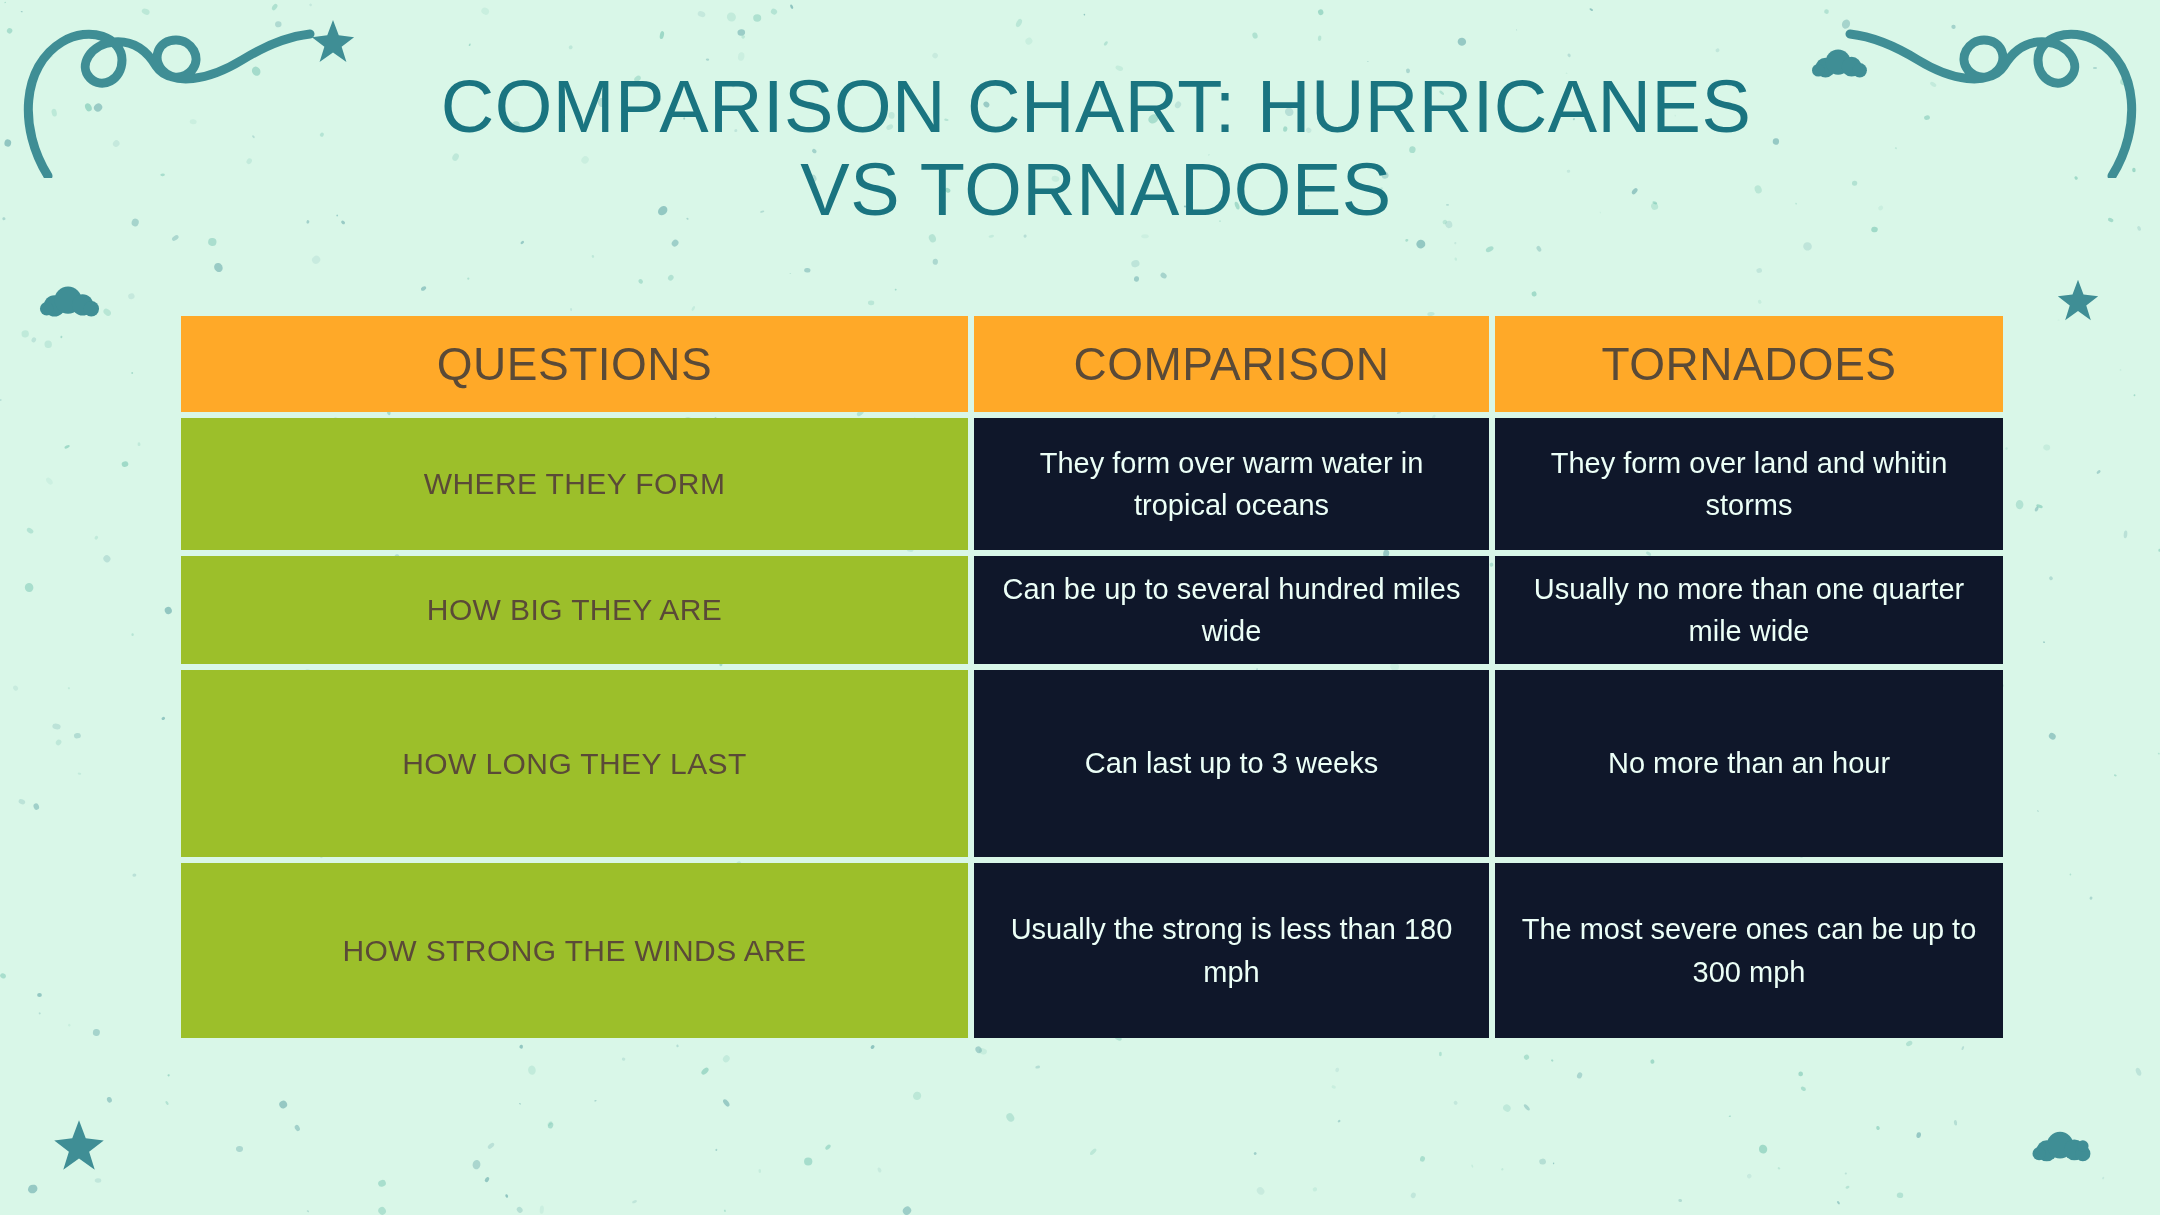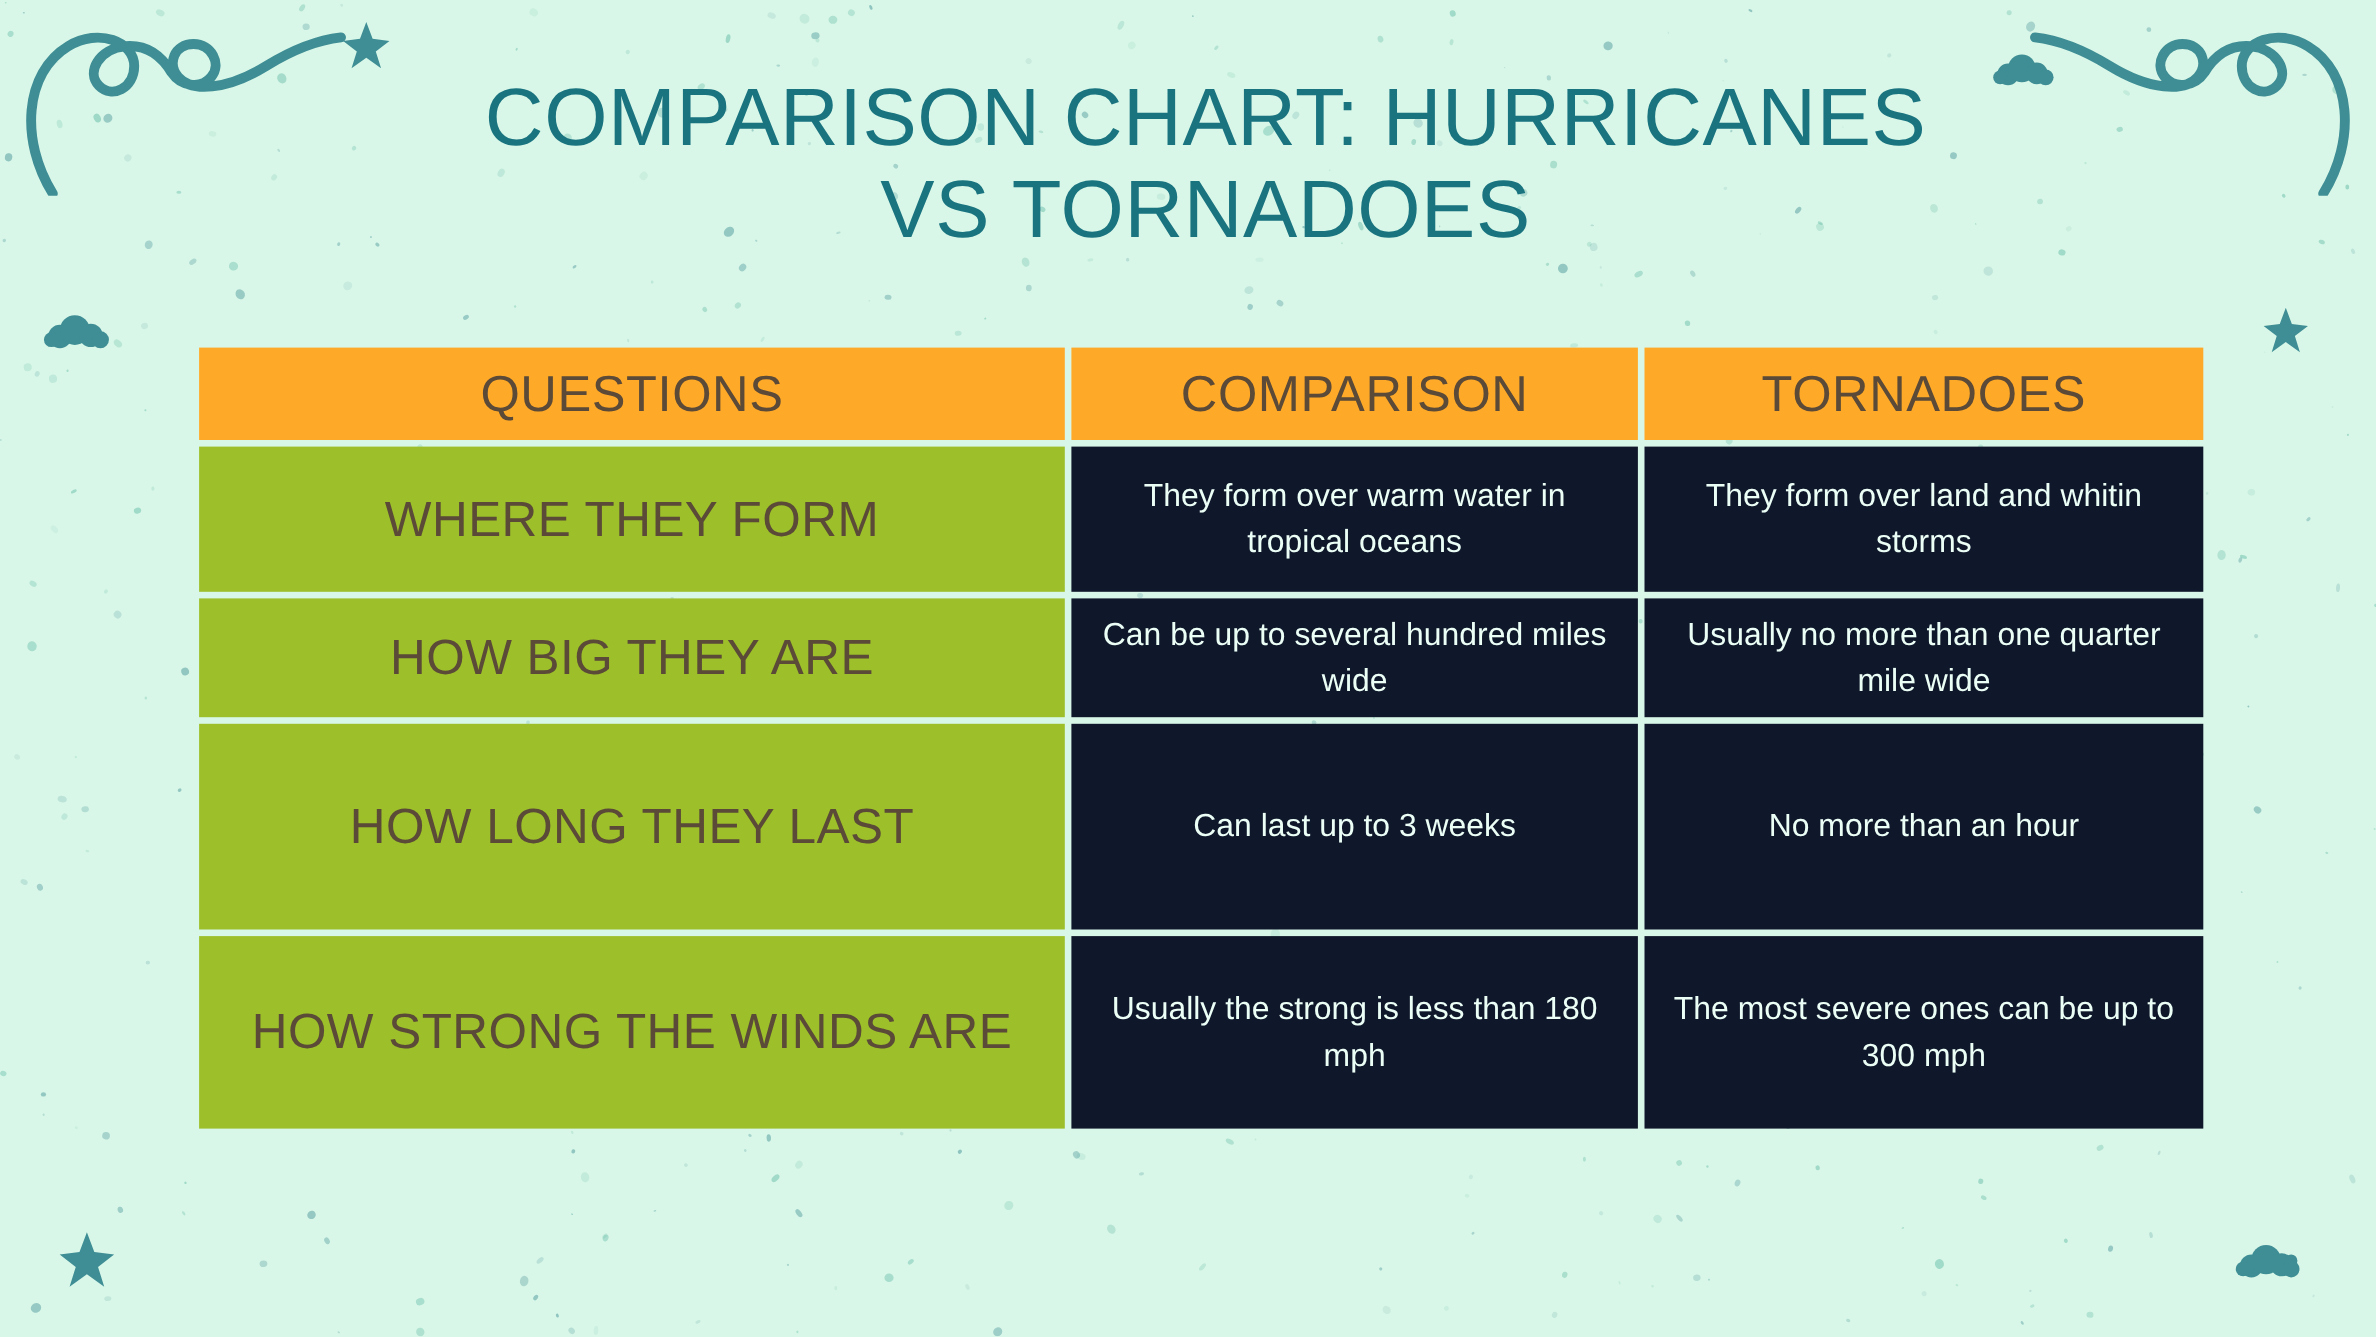--- a/index.html
+++ b/index.html
@@ -76,28 +76,28 @@
   }
 
   .col-q { width: 787px; }
   .col-h { width: 515px; }
   .col-t { width: 508px; }
 
   .th-cell {
     background: #ffa928;
     color: #5a4a37;
     font-size: 46px;
-    height: 84px;
+    height: 96px;
     letter-spacing: 0.5px;
   }
 
   .q-cell {
     background: #9cbf2a;
     color: #5a4a37;
-    font-size: 45px;
+    font-size: 30px;
     line-height: 1.25;
     letter-spacing: 0.4px;
   }
 
   .v-cell {
     background: #0f172a;
     color: #ecfff7;
     font-size: 29px;
     line-height: 1.45;
   }

